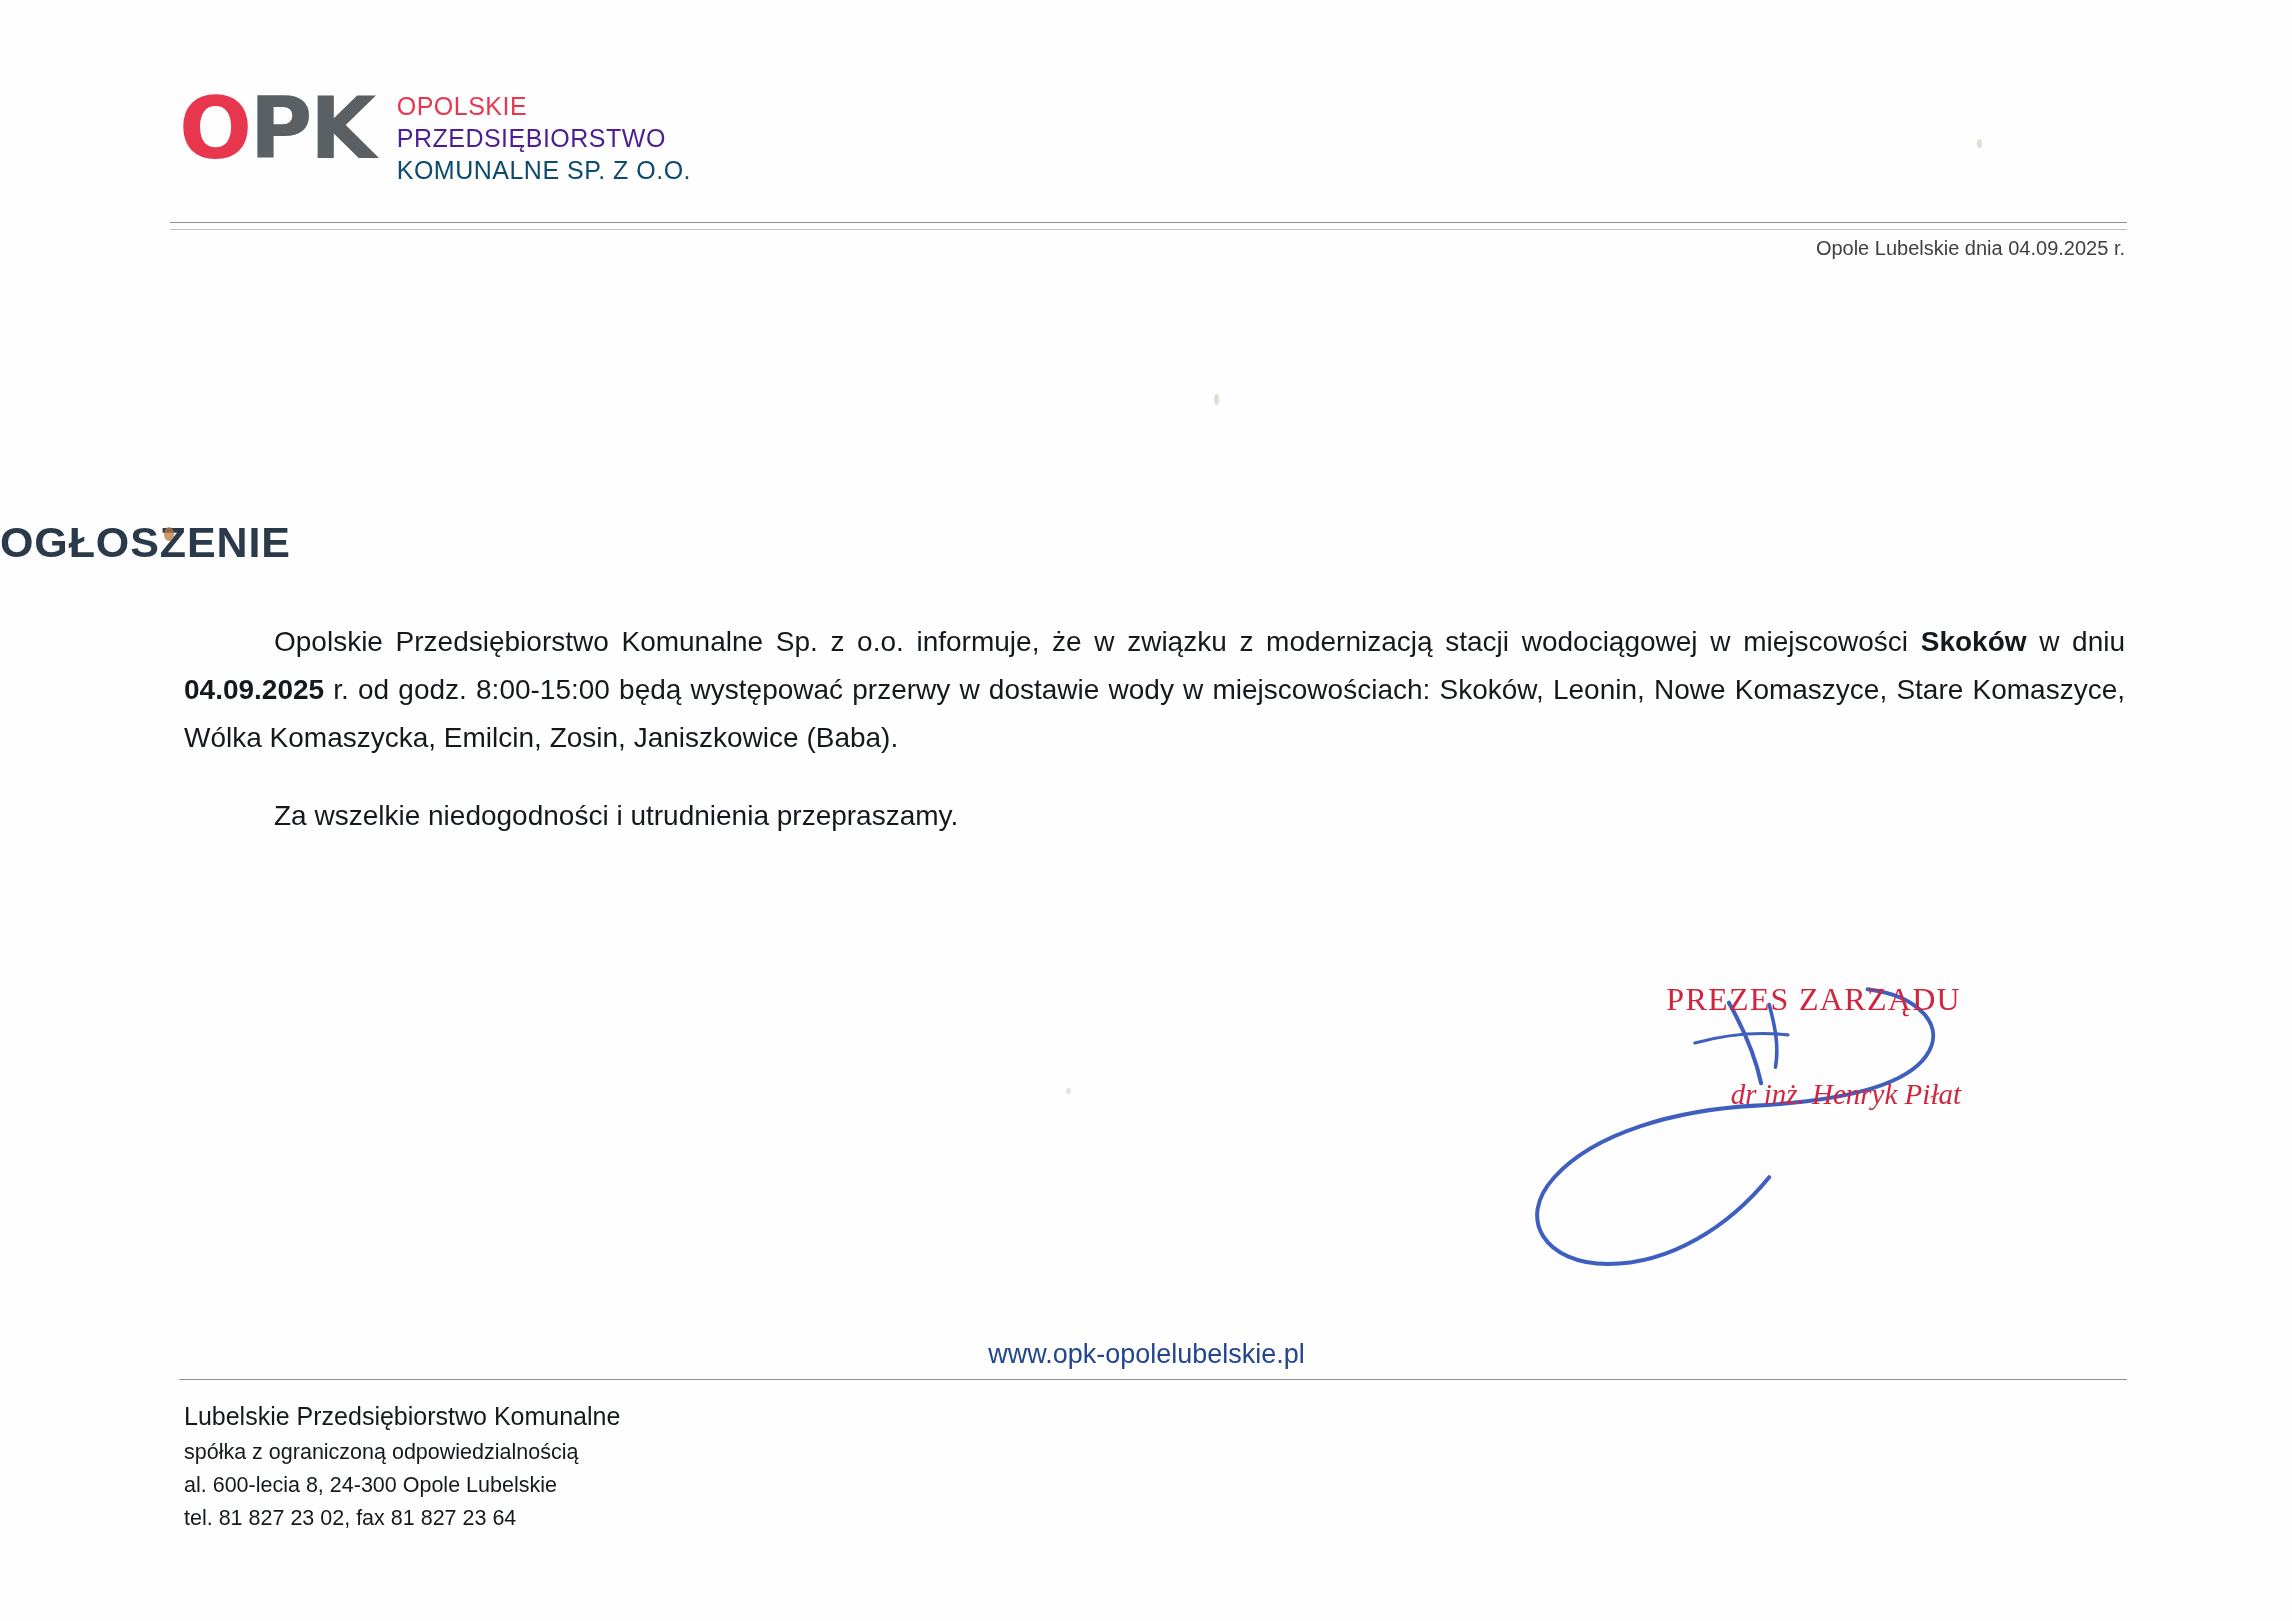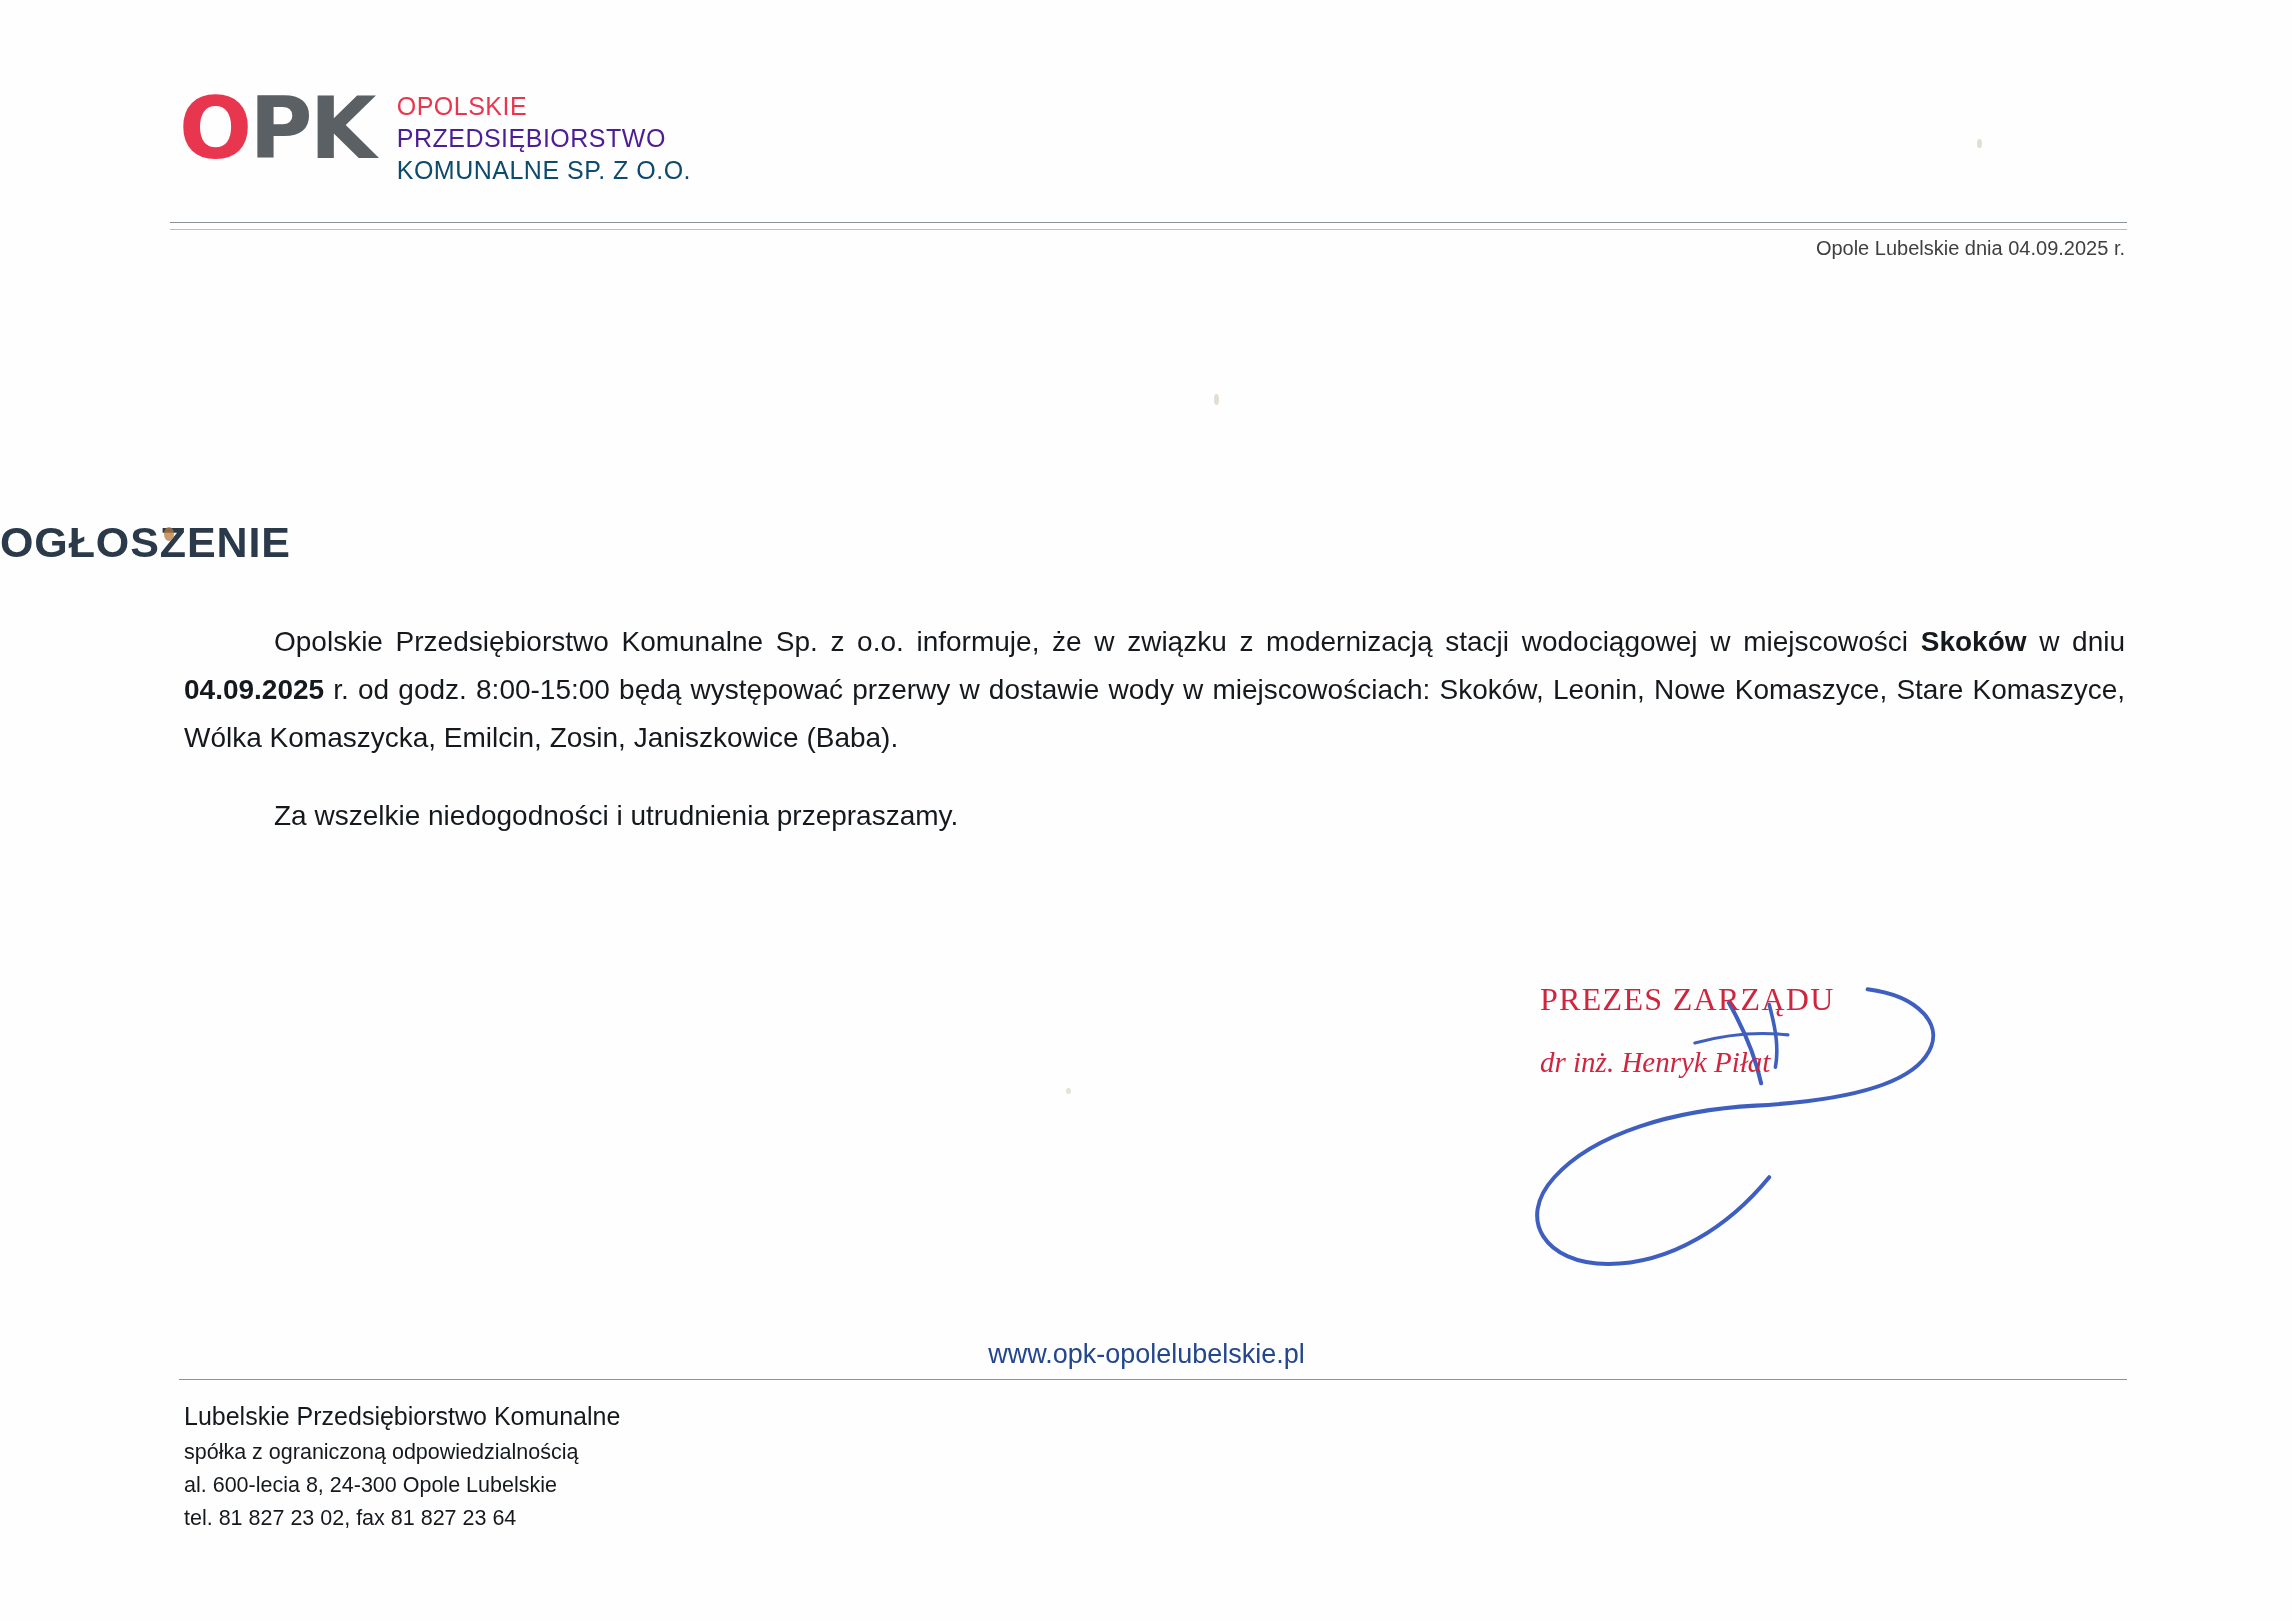--- a/index.html
+++ b/index.html
@@ -122,35 +122,35 @@
     text-indent: 90px;
   }
   .para b { font-weight: 700; }
 
   
   .sign-wrap {
     position: absolute;
     left: 1540px;
     top: 981px;
     width: 421px;
-    text-align: left;
+    text-align: right;
   }
   .sign-title {
     font-family: "Liberation Serif", serif;
     font-size: 32px;
     letter-spacing: 1.3px;
     color: #d0253f;
     white-space: nowrap;
   }
   .sign-name {
     font-family: "Liberation Serif", serif;
     font-style: italic;
     font-size: 29px;
     color: #d0253f;
-    margin-top: 28px;
+    margin-top: 60px;
     white-space: nowrap;
   }
   .sign-scribble {
     position: absolute;
     left: 1460px;
     top: 949px;
     width: 502px;
     height: 358px;
     pointer-events: none;
   }

